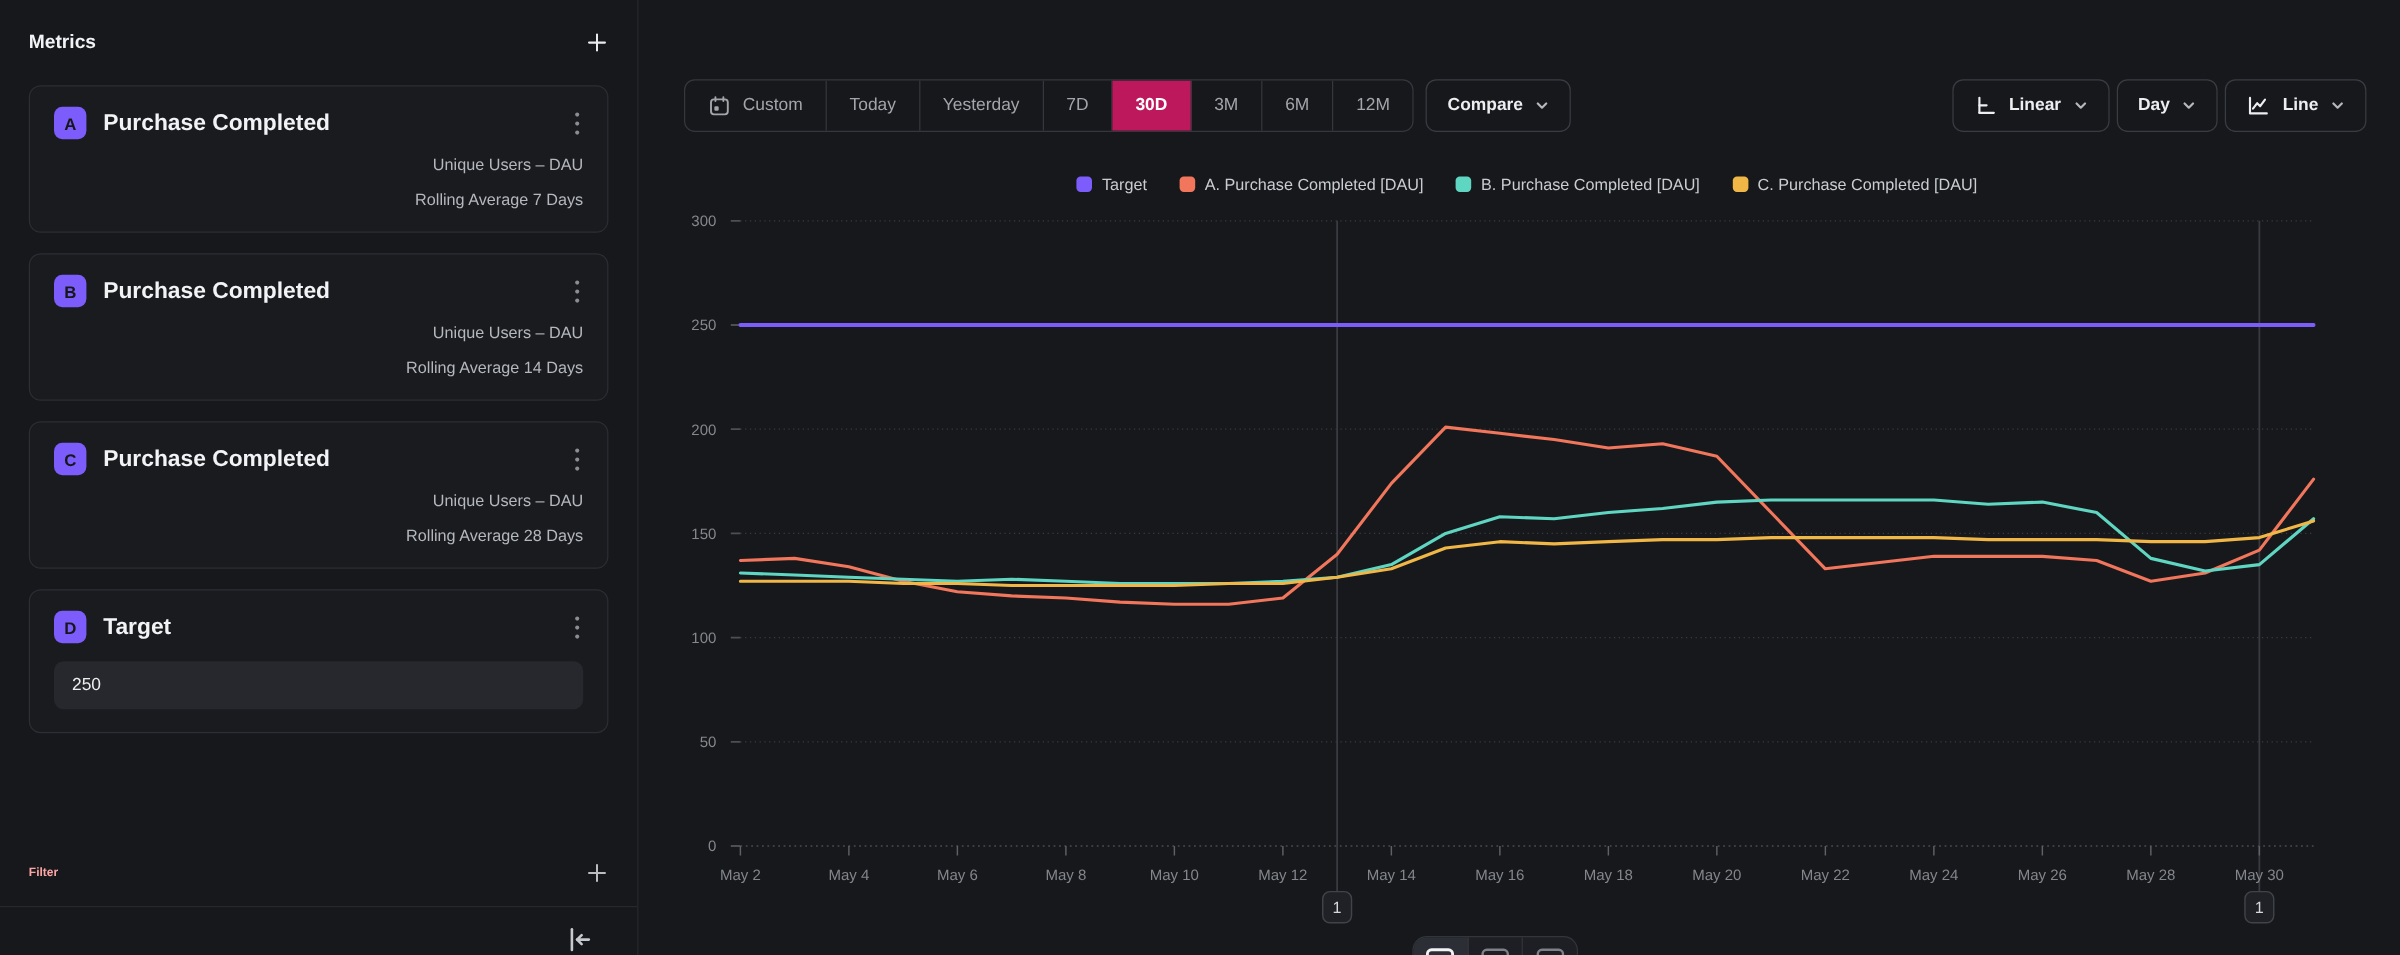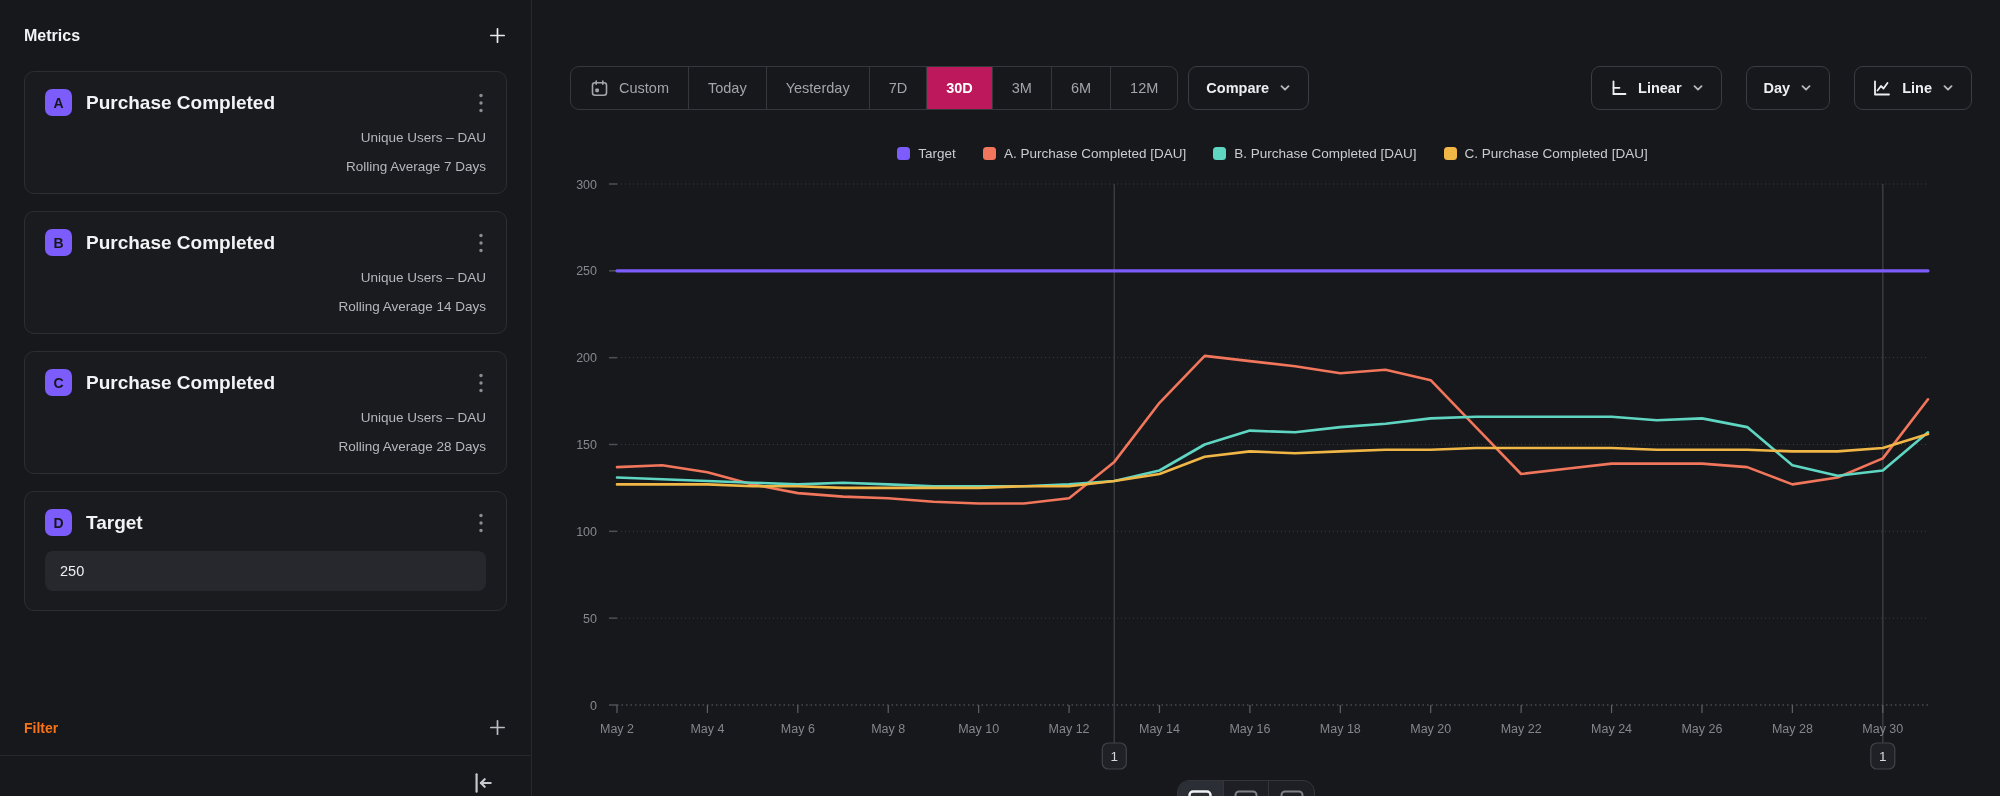--- a/index.html
+++ b/index.html
@@ -19,42 +19,42 @@
   .card-head { display:flex; align-items:center; gap:14px; }
   .badge { width:27px; height:27px; border-radius:7px; background:#7c5cfa; color:#16171b;
            font-weight:700; font-size:14px; display:flex; align-items:center; justify-content:center; flex:none; }
   .card-title { color:#f2f3f5; font-size:19px; font-weight:700; flex:1; }
   .kebab { background:none; border:none; cursor:pointer; padding:2px; display:flex; }
   .card-line { color:#b4b7bd; font-size:13.5px; margin:14px 0 0 41px;text-align:right; }
   .target-input { margin-top:15px; background:#26282d; border-radius:8px; padding:12px 15px;
                   color:#eceef0; font-size:14.5px; cursor:text; }
   .sb-footer { margin-top:auto; }
   .filter-row { display:flex; justify-content:space-between; align-items:center; padding-bottom:18px; }
-  .filter-label { color:#f97316; font-size:14px; font-weight:700; }
+  .filter-label { color:#fca5a5; font-size:10px; font-weight:700; }
   .filter-row .icon-btn { color:#b9bcc1; }
   .sb-sep { height:1px; background:#26282e; margin:0 -24px; }
   .collapse-row { display:flex; justify-content:flex-end; padding:14px 12px 0 0; height:40px; }
   .collapse-row .icon-btn { color:#c6c9cd; }
 
   
   .main { position:absolute; left:461px; top:0; width:1539px; height:796px; }
   .toolbar { position:absolute; left:0; top:66px; width:100%; height:44px;
              display:flex; align-items:flex-start; padding:0 50px 0 87px;margin-left:22px; }
   .range-group { display:flex; align-items:stretch; height:44px; border:1px solid #35373d;
                  border-radius:9px; overflow:hidden; }
   .seg { display:flex; align-items:center; gap:10px; padding:0 19px; color:#a2a5ab;
          font-size:14.5px; border:none; border-right:1px solid #35373d; background:transparent; cursor:pointer; }
   .seg:last-child { border-right:none; }
   .seg.active { background:#be185d; color:#ffffff; font-weight:700; }
   .btn { display:flex; align-items:center; gap:10px; height:44px; padding:0 17px;
          border:1px solid #3a3c43; border-radius:9px; background:transparent; color:#eceef0;
          font-size:14.5px; font-weight:700; cursor:pointer; }
   .compare { margin-left:10px; }
   .spacer { flex:1; }
-  .toolbar-right { display:flex; gap:24px; }
+  .toolbar-right { display:flex; gap:6px; }
   .chev { opacity:.75; }
 
   .legend { position:absolute; left:156px; top:146px; width:1311px;
             display:flex; justify-content:center; gap:27px; }
   .legend-item { display:flex; align-items:center; gap:8px; color:#c9ccd1; font-size:13.5px; cursor:pointer; }
   .swatch { width:13px; height:13px; border-radius:3.5px; flex:none; }
 
   #chart-svg { position:absolute; left:0; top:0; width:1539px; height:796px; }
   svg text { font-family:"Liberation Sans", sans-serif; }
 

